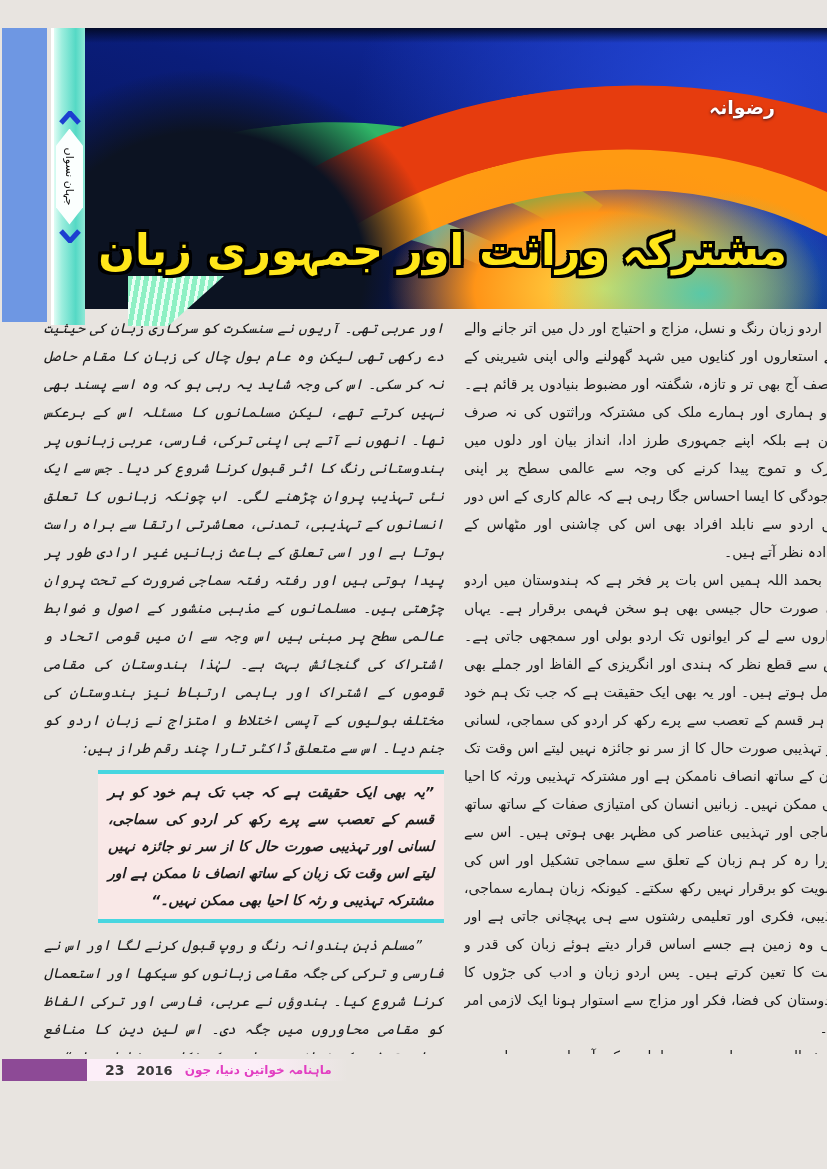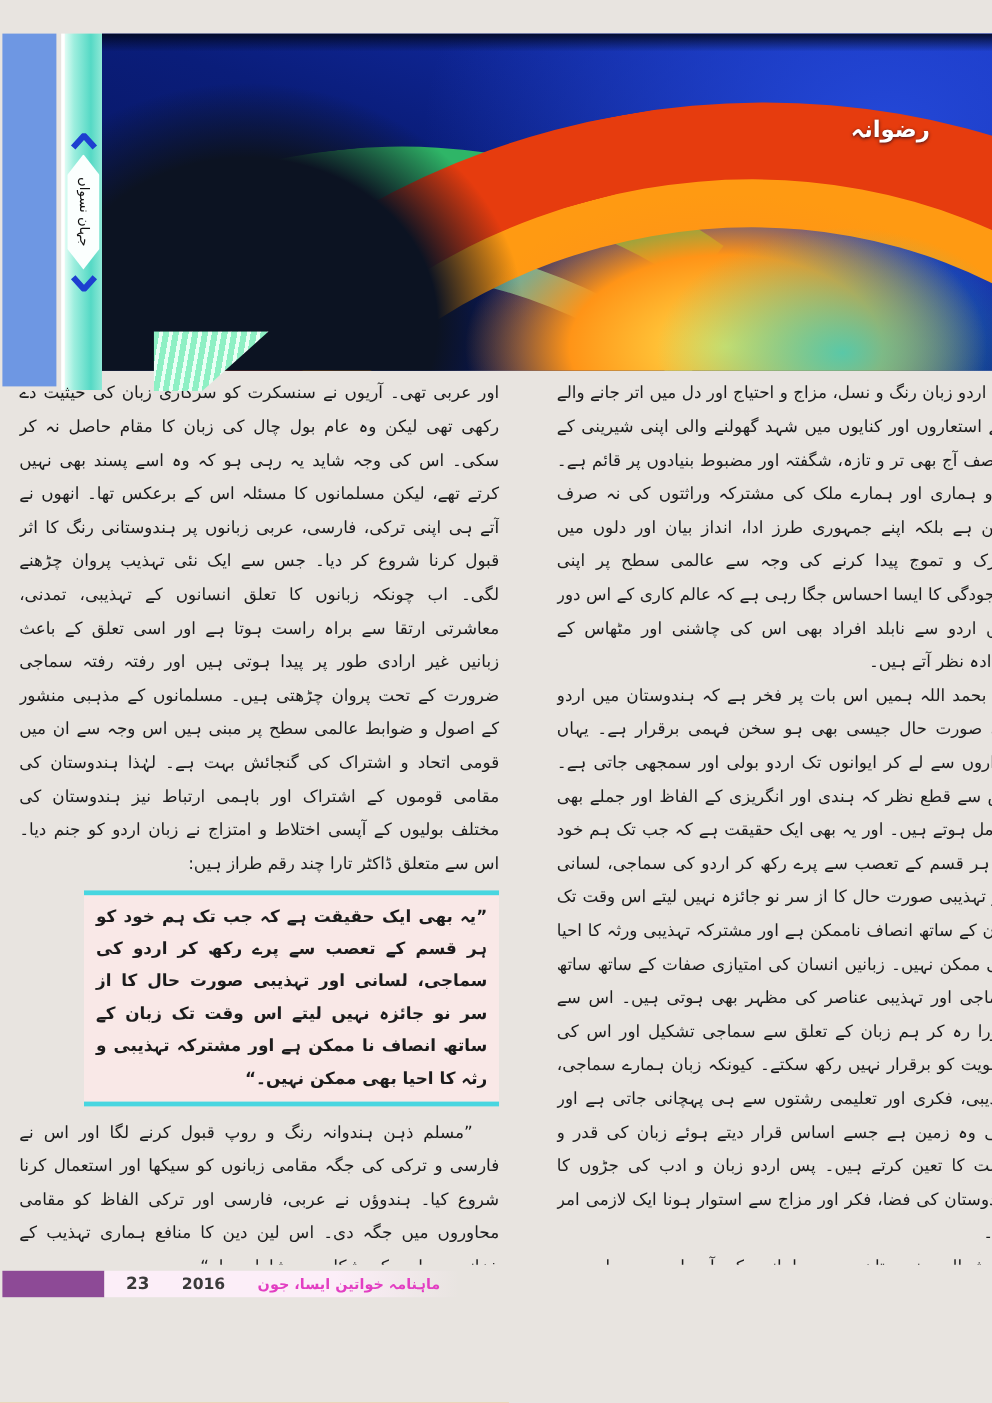--- a/index.html
+++ b/index.html
@@ -77,37 +77,37 @@
   }
   
   .col{
     position:absolute;top:314px;height:740px;overflow:hidden;
     direction:rtl;text-align:justify;
     font-size:14px;line-height:28px;color:#1c1c1c;
   }
   .col p{margin:0;}
   .col p.indent{text-indent:22px;}
   .col-right{left:432px;width:380px;margin-left:32px;}
-  .col-left{left:16px;width:400px;}
+  .col-left{left:44px;width:400px;font-style:italic;}
   .quote-box{
     background:#f9e8e7;
     border-top:4px solid #48d6e0;border-bottom:4px solid #48d6e0;
     margin:8px 0 8px 54px;padding:5px 10px;
   }
   .quote-box p{
     font-weight:bold;font-size:14px;line-height:27px;text-align:justify;margin:0;
   }
   
   .footer{
     position:absolute;left:2px;top:1058px;height:24px;
     display:flex;align-items:center;
   }
   .footer-block{width:85px;height:22px;background:#8d4a96;}
   .footer-strip{
-    height:22px;display:flex;align-items:center;gap:27px;
+    height:22px;display:flex;align-items:center;gap:12px;
     padding:0 16px 0 18px;
     background:linear-gradient(90deg,#fceef8 0%,#fceef8 65%,rgba(252,238,248,0) 100%);
   }
   .pg{color:#3a3a3a;font-weight:bold;font-size:14px;}
   .yr{color:#3a3a3a;font-weight:bold;font-size:13px;}
   .mag{color:#e23ec2;font-size:12px;font-weight:bold;direction:rtl;white-space:nowrap;}
 </style>
 </head>
 <body>
 
@@ -126,20 +126,21 @@
 
 <div class="banner">
   <div class="arc arc-teal"></div>
   <div class="arc arc-green"></div>
   <div class="arc arc-red"></div>
   <div class="arc arc-orange"></div>
   <div class="blob-dark"></div>
   <div class="glow"></div>
   <div class="teal-glow"></div>
   <div class="author">رضوانہ</div>
+  <h1 class="title">مشترکہ وراثت اور جمہوری زبان</h1>
 </div>
 <div class="wedge"></div>
 
 <div class="col col-right">
   <p class="indent">اردو زبان رنگ و نسل، مزاج و احتیاج اور دل میں اتر جانے والے اپنے استعاروں اور کنایوں میں شہد گھولنے والی اپنی شیرینی کے باوصف آج بھی تر و تازہ، شگفتہ اور مضبوط بنیادوں پر قائم ہے۔ اردو ہماری اور ہمارے ملک کی مشترکہ وراثتوں کی نہ صرف امین ہے بلکہ اپنے جمہوری طرز ادا، انداز بیان اور دلوں میں تحرک و تموج پیدا کرنے کی وجہ سے عالمی سطح پر اپنی موجودگی کا ایسا احساس جگا رہی ہے کہ عالم کاری کے اس دور میں اردو سے نابلد افراد بھی اس کی چاشنی اور مٹھاس کے دلدادہ نظر آتے ہیں۔</p>
   <p class="indent">بحمد اللہ ہمیں اس بات پر فخر ہے کہ ہندوستان میں اردو کی صورت حال جیسی بھی ہو سخن فہمی برقرار ہے۔ یہاں بازاروں سے لے کر ایوانوں تک اردو بولی اور سمجھی جاتی ہے۔ اس سے قطع نظر کہ ہندی اور انگریزی کے الفاظ اور جملے بھی شامل ہوتے ہیں۔ اور یہ بھی ایک حقیقت ہے کہ جب تک ہم خود کو ہر قسم کے تعصب سے پرے رکھ کر اردو کی سماجی، لسانی اور تہذیبی صورت حال کا از سر نو جائزہ نہیں لیتے اس وقت تک زبان کے ساتھ انصاف ناممکن ہے اور مشترکہ تہذیبی ورثہ کا احیا بھی ممکن نہیں۔ زبانیں انسان کی امتیازی صفات کے ساتھ ساتھ سماجی اور تہذیبی عناصر کی مظہر بھی ہوتی ہیں۔ اس سے ماورا رہ کر ہم زبان کے تعلق سے سماجی تشکیل اور اس کی معنویت کو برقرار نہیں رکھ سکتے۔ کیونکہ زبان ہمارے سماجی، تہذیبی، فکری اور تعلیمی رشتوں سے ہی پہچانی جاتی ہے اور یہی وہ زمین ہے جسے اساس قرار دیتے ہوئے زبان کی قدر و قیمت کا تعین کرتے ہیں۔ پس اردو زبان و ادب کی جڑوں کا ہندوستان کی فضا، فکر اور مزاج سے استوار ہونا ایک لازمی امر ہے۔</p>
   <p class="indent">شمالی ہندوستان میں مسلمانوں کی آمد اور پھر دہلی میں ان کی حکومت 1193 کے بعد ہندوستان کے مقامی باشندوں اور نو وارد مسلمانوں کے باہمی اختلاط اور میل جول سے ایک نئی زبان وجود میں آئی۔ جو مختلف ادوار میں ہندوی، ریختہ، دکنی اور پھر اردو کے نام سے مشہور ہوئی۔ چونکہ باہر سے آنے والے مسلمانوں کی زبان ترکی، فارسی</p>
 </div>
 
 <div class="col col-left">
@@ -149,15 +150,15 @@
   </div>
   <p class="indent">”مسلم ذہن ہندوانہ رنگ و روپ قبول کرنے لگا اور اس نے فارسی و ترکی کی جگہ مقامی زبانوں کو سیکھا اور استعمال کرنا شروع کیا۔ ہندوؤں نے عربی، فارسی اور ترکی الفاظ کو مقامی محاوروں میں جگہ دی۔ اس لین دین کا منافع ہماری تہذیب کے خزانے میں اردو کی شکل میں شامل ہوا۔“</p>
 
 </div>
 
 <div class="footer">
   <div class="footer-block"></div>
   <div class="footer-strip">
     <span class="pg">23</span>
     <span class="yr">2016</span>
-    <span class="mag">ماہنامہ خواتین ایسا، جون</span>
+    <span class="mag">ماہنامہ خواتین دنیا، جون</span>
   </div>
 </div>
 
 </body></html>

